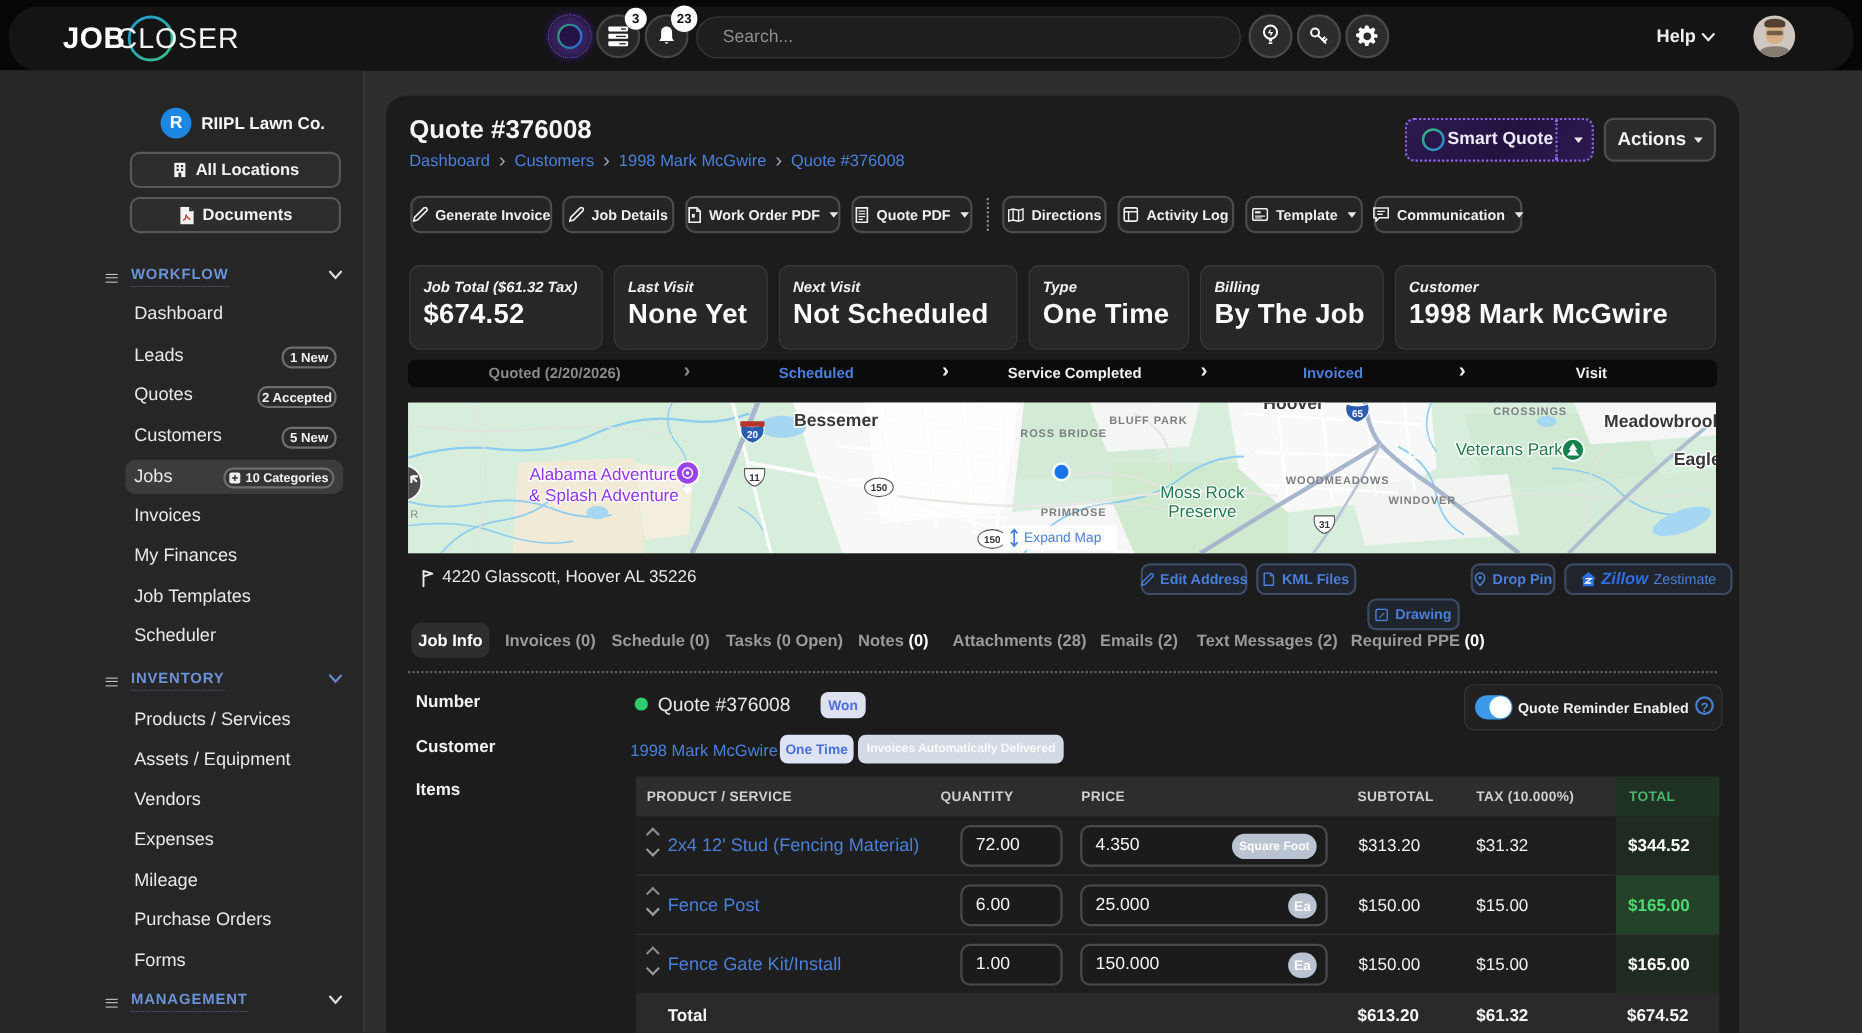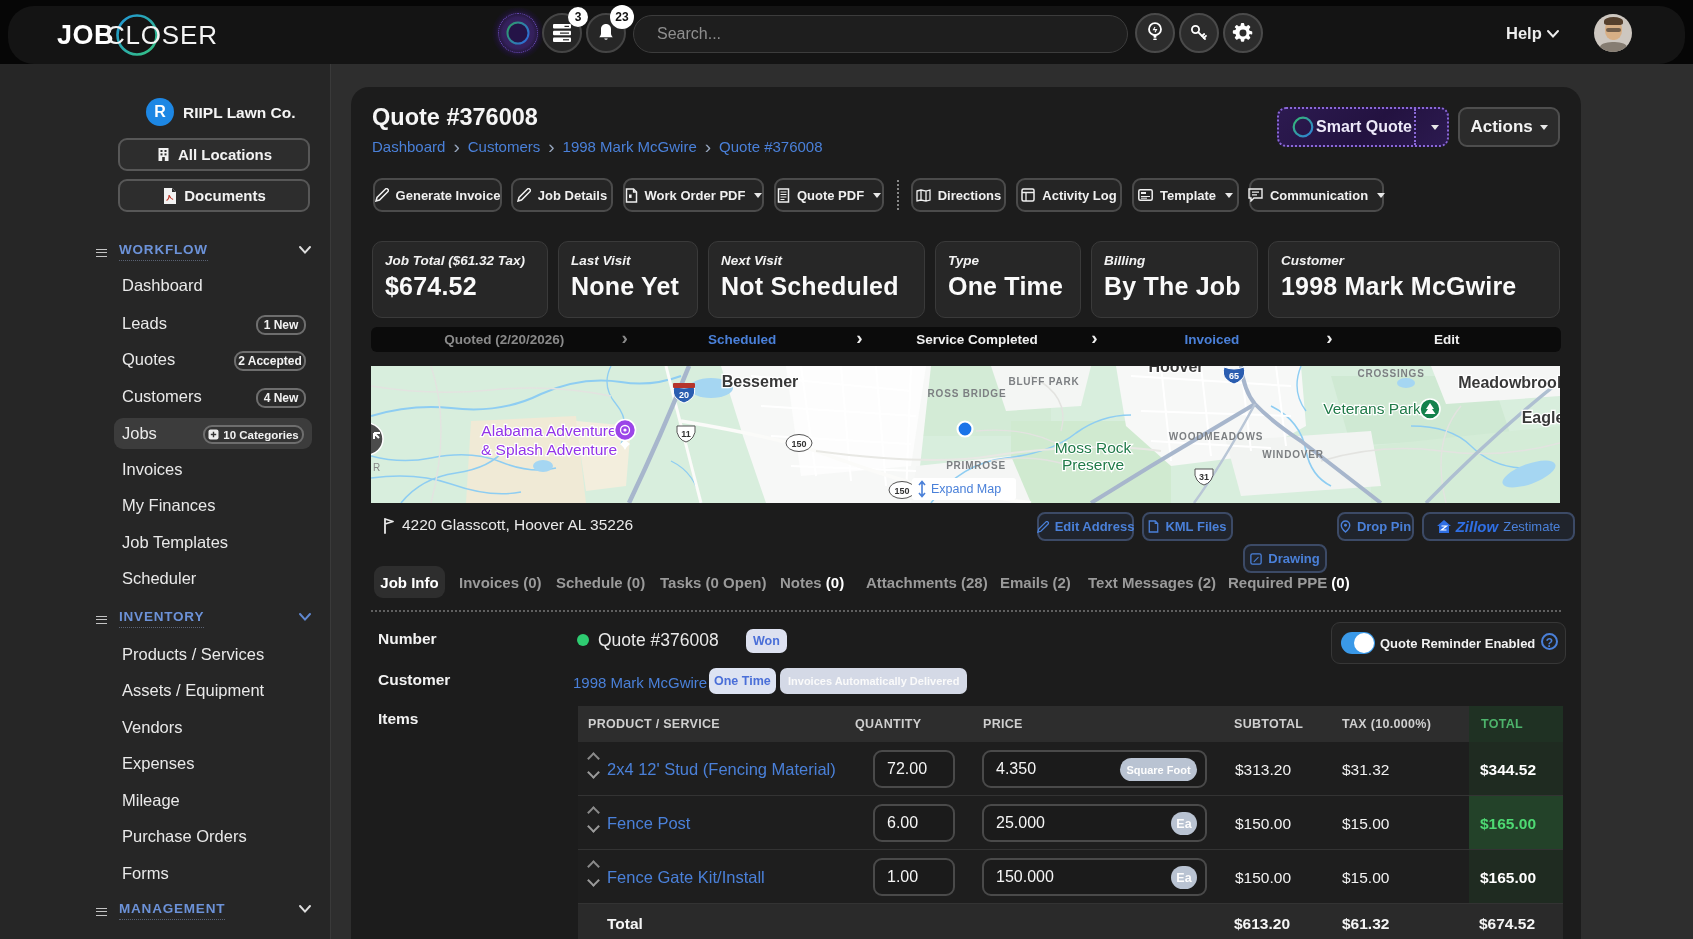--- a/index.html
+++ b/index.html
@@ -47,21 +47,21 @@
   #tab-active { background:#2e2e2e; border-radius:9px; color:#fff; justify-content:center; }
   #dashline { position:absolute; left:20px; top:523px; width:1190px; border-top:2px dotted #606060; }
 
   .flabel { position:absolute; left:27px; color:#f2f2f2; font-size:15.5px; font-weight:bold; }
 
   
   #itbl { position:absolute; left:227px; top:619px; width:985px; height:233px; background:#1e1e1e; }
   .thead { position:absolute; left:0; top:0; width:985px; height:36px; background:#2d2d2d; }
   .thead span { position:absolute; top:11px; color:#cfcfcf; font-size:12.5px; font-weight:bold; letter-spacing:0.3px; }
   .trow { position:absolute; width:985px; height:54px; border-bottom:1px solid #333; }
-  .qinput { position:absolute; width:82px; height:38px; top:8px; background:#1b1b1b; border:2px solid #4a4a4a; border-radius:9px; color:#f5f5f5; font-size:16px; line-height:34px; padding-left:12px; }
+  .qinput { position:absolute; width:93px; height:38px; top:8px; background:#1b1b1b; border:2px solid #4a4a4a; border-radius:9px; color:#f5f5f5; font-size:16px; line-height:34px; padding-left:12px; }
   .pinput { position:absolute; left:404px; width:225px; height:38px; top:8px; background:#1b1b1b; border:2px solid #4a4a4a; border-radius:9px; color:#f5f5f5; font-size:16px; line-height:34px; padding-left:12px; }
   .unit { position:absolute; top:6px; height:23px; background:#b9c3d2; border-radius:12px; color:#fdfdfd; font-size:12.5px; font-weight:bold; display:flex; align-items:center; justify-content:center; }
   .chevup, .chevdn { position:absolute; left:11px; width:9px; height:9px; }
   .chevup { border-top:2px solid #8a8a8a; border-left:2px solid #8a8a8a; transform:rotate(45deg); }
   .chevdn { border-bottom:2px solid #9a9a9a; border-right:2px solid #9a9a9a; transform:rotate(45deg); }
   .plink { position:absolute; left:29px; color:#4a80d9; font-size:16.5px; }
   .sub { position:absolute; left:657px; color:#f2f2f2; font-size:15.5px; }
   .tax { position:absolute; left:764px; color:#f2f2f2; font-size:15.5px; }
   .tot { position:absolute; left:902px; color:#ffffff; font-size:15.5px; font-weight:bold; }
   .totcell { position:absolute; left:891px; top:0; width:94px; height:100%; background:#1f2b21; }
@@ -186,21 +186,21 @@
 <svg class="sbchev" style="top:244px;" width="16" height="12" viewBox="0 0 16 12">
     <path d="M3 3 L8 8.6 L13 3" stroke="#ddd" stroke-width="2" fill="none" stroke-linecap="round"></path>
   </svg>
 
 <div class="mitem" style="top:276px;">Dashboard</div>
 <div class="mitem" style="top:314px;">Leads</div>
 <div class="badge-pill" style="left:256px;top:315px;width:50px;height:20px;">1 New</div>
 <div class="mitem" style="top:350px;">Quotes</div>
 <div class="badge-pill" style="left:234px;top:351px;width:72px;height:20px;">2 Accepted</div>
 <div class="mitem" style="top:387px;">Customers</div>
-<div class="badge-pill" style="left:256px;top:388px;width:50px;height:20px;">4 New</div>
+<div class="badge-pill" style="left:256px;top:388px;width:50px;height:20px;">5 New</div>
 <div class="abs" style="left:114px;top:418px;width:198px;height:31px;background:#3c3c3c;border-radius:9px;"></div>
 <div class="mitem" style="top:424px;">Jobs</div>
 <div class="badge-pill" style="left:203px;top:425px;width:101px;height:19px;background:#343434;gap:4px;font-size:11.5px;">
   <svg width="11" height="11" viewBox="0 0 11 11">
       <rect x="0.5" y="0.5" width="10" height="10" rx="2" fill="#eee"></rect>
       <path d="M5.5 2.8v5.4M2.8 5.5h5.4" stroke="#343434" stroke-width="1.4"></path>
     </svg>
   10 Categories</div>
 <div class="mitem" style="top:460px;">Invoices</div>
 <div class="mitem" style="top:496px;">My Finances</div>
@@ -329,21 +329,21 @@
 
   <div class="abs" id="progress">
     <span style="width:238px;text-align:center;color:#8a8a8a;">Quoted (2/20/2026)</span>
       <span style="color:#8a8a8a;font-size:19px;font-weight:bold;position:relative;top:-2px;">›</span>
     <span style="width:232px;text-align:center;color:#4a80d9;">Scheduled</span>
       <span style="color:#f0f0f0;font-size:19px;font-weight:bold;position:relative;top:-2px;">›</span>
     <span style="width:232px;text-align:center;color:#f0f0f0;">Service Completed</span>
       <span style="color:#f0f0f0;font-size:19px;font-weight:bold;position:relative;top:-2px;">›</span>
     <span style="width:232px;text-align:center;color:#4a80d9;">Invoiced</span>
       <span style="color:#f0f0f0;font-size:19px;font-weight:bold;position:relative;top:-2px;">›</span>
-    <span style="width:232px;text-align:center;color:#f0f0f0;">Edit</span>
+    <span style="width:232px;text-align:center;color:#f0f0f0;">Visit</span>
   </div>
 
   <div class="abs" id="mapwrap">
   <svg width="1189" height="137" viewBox="0 0 1189 137" font-family="Liberation Sans">
     <rect width="1189" height="137" fill="#d8eedd"></rect>
 
     <rect x="520" y="0" width="160" height="70" fill="#d3ebd6"></rect>
     <path d="M640 55 L800 55 L800 137 L640 137 Z" fill="#d0ead0"></path>
     <path d="M960 10 L1120 10 L1140 70 L980 80 Z" fill="#cfe9d3"></path>
     <path d="M1000 80 L1189 60 L1189 137 L1000 137 Z" fill="#d4ecd7"></path>

